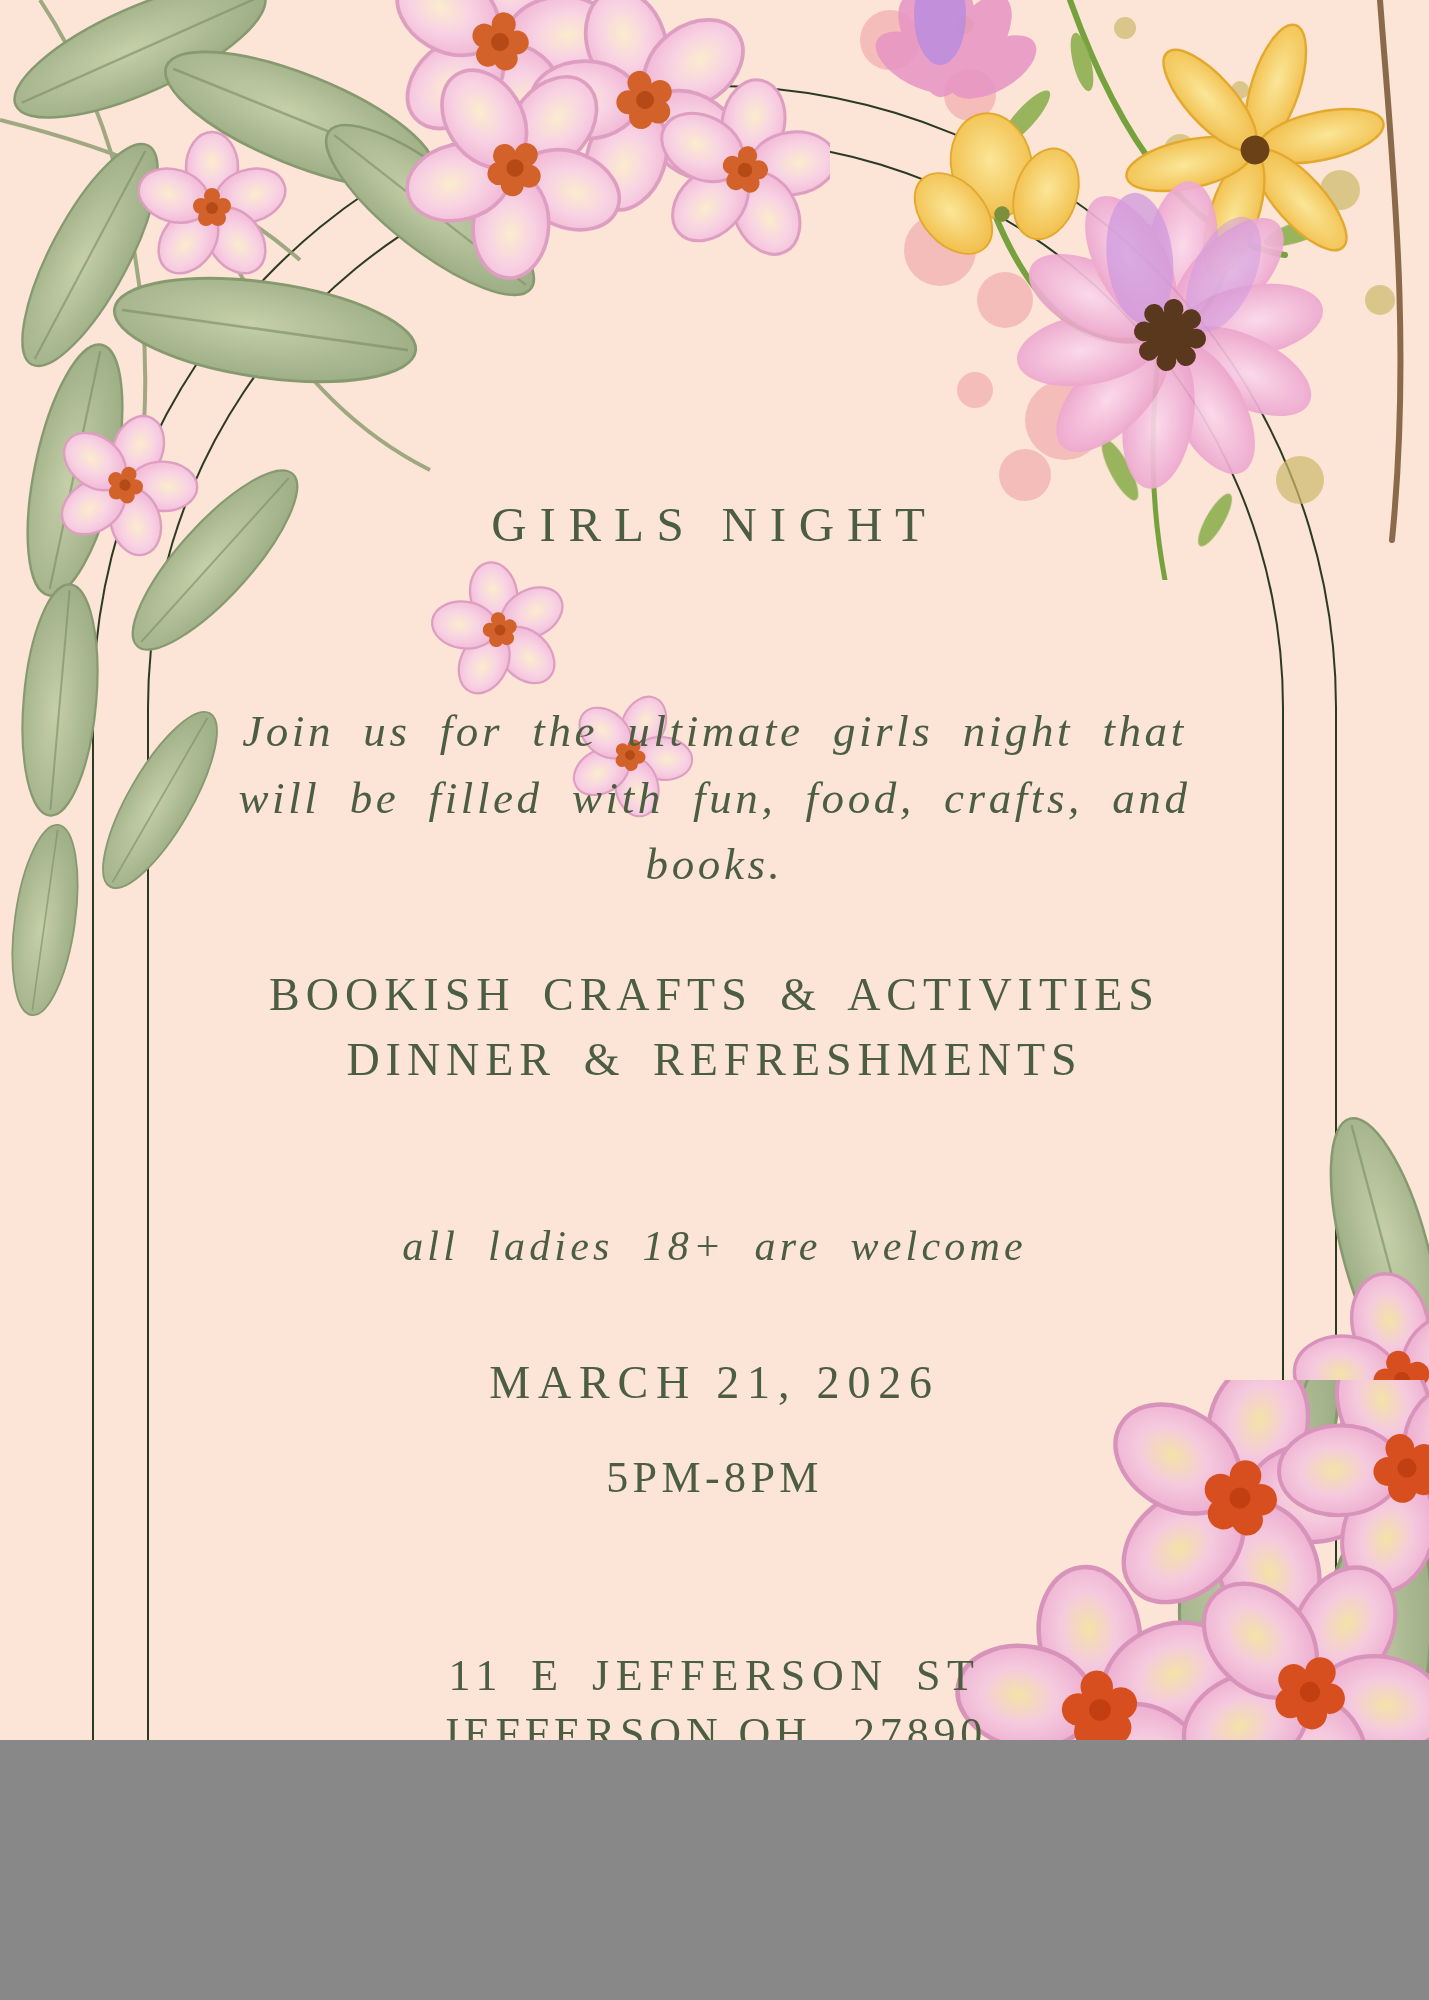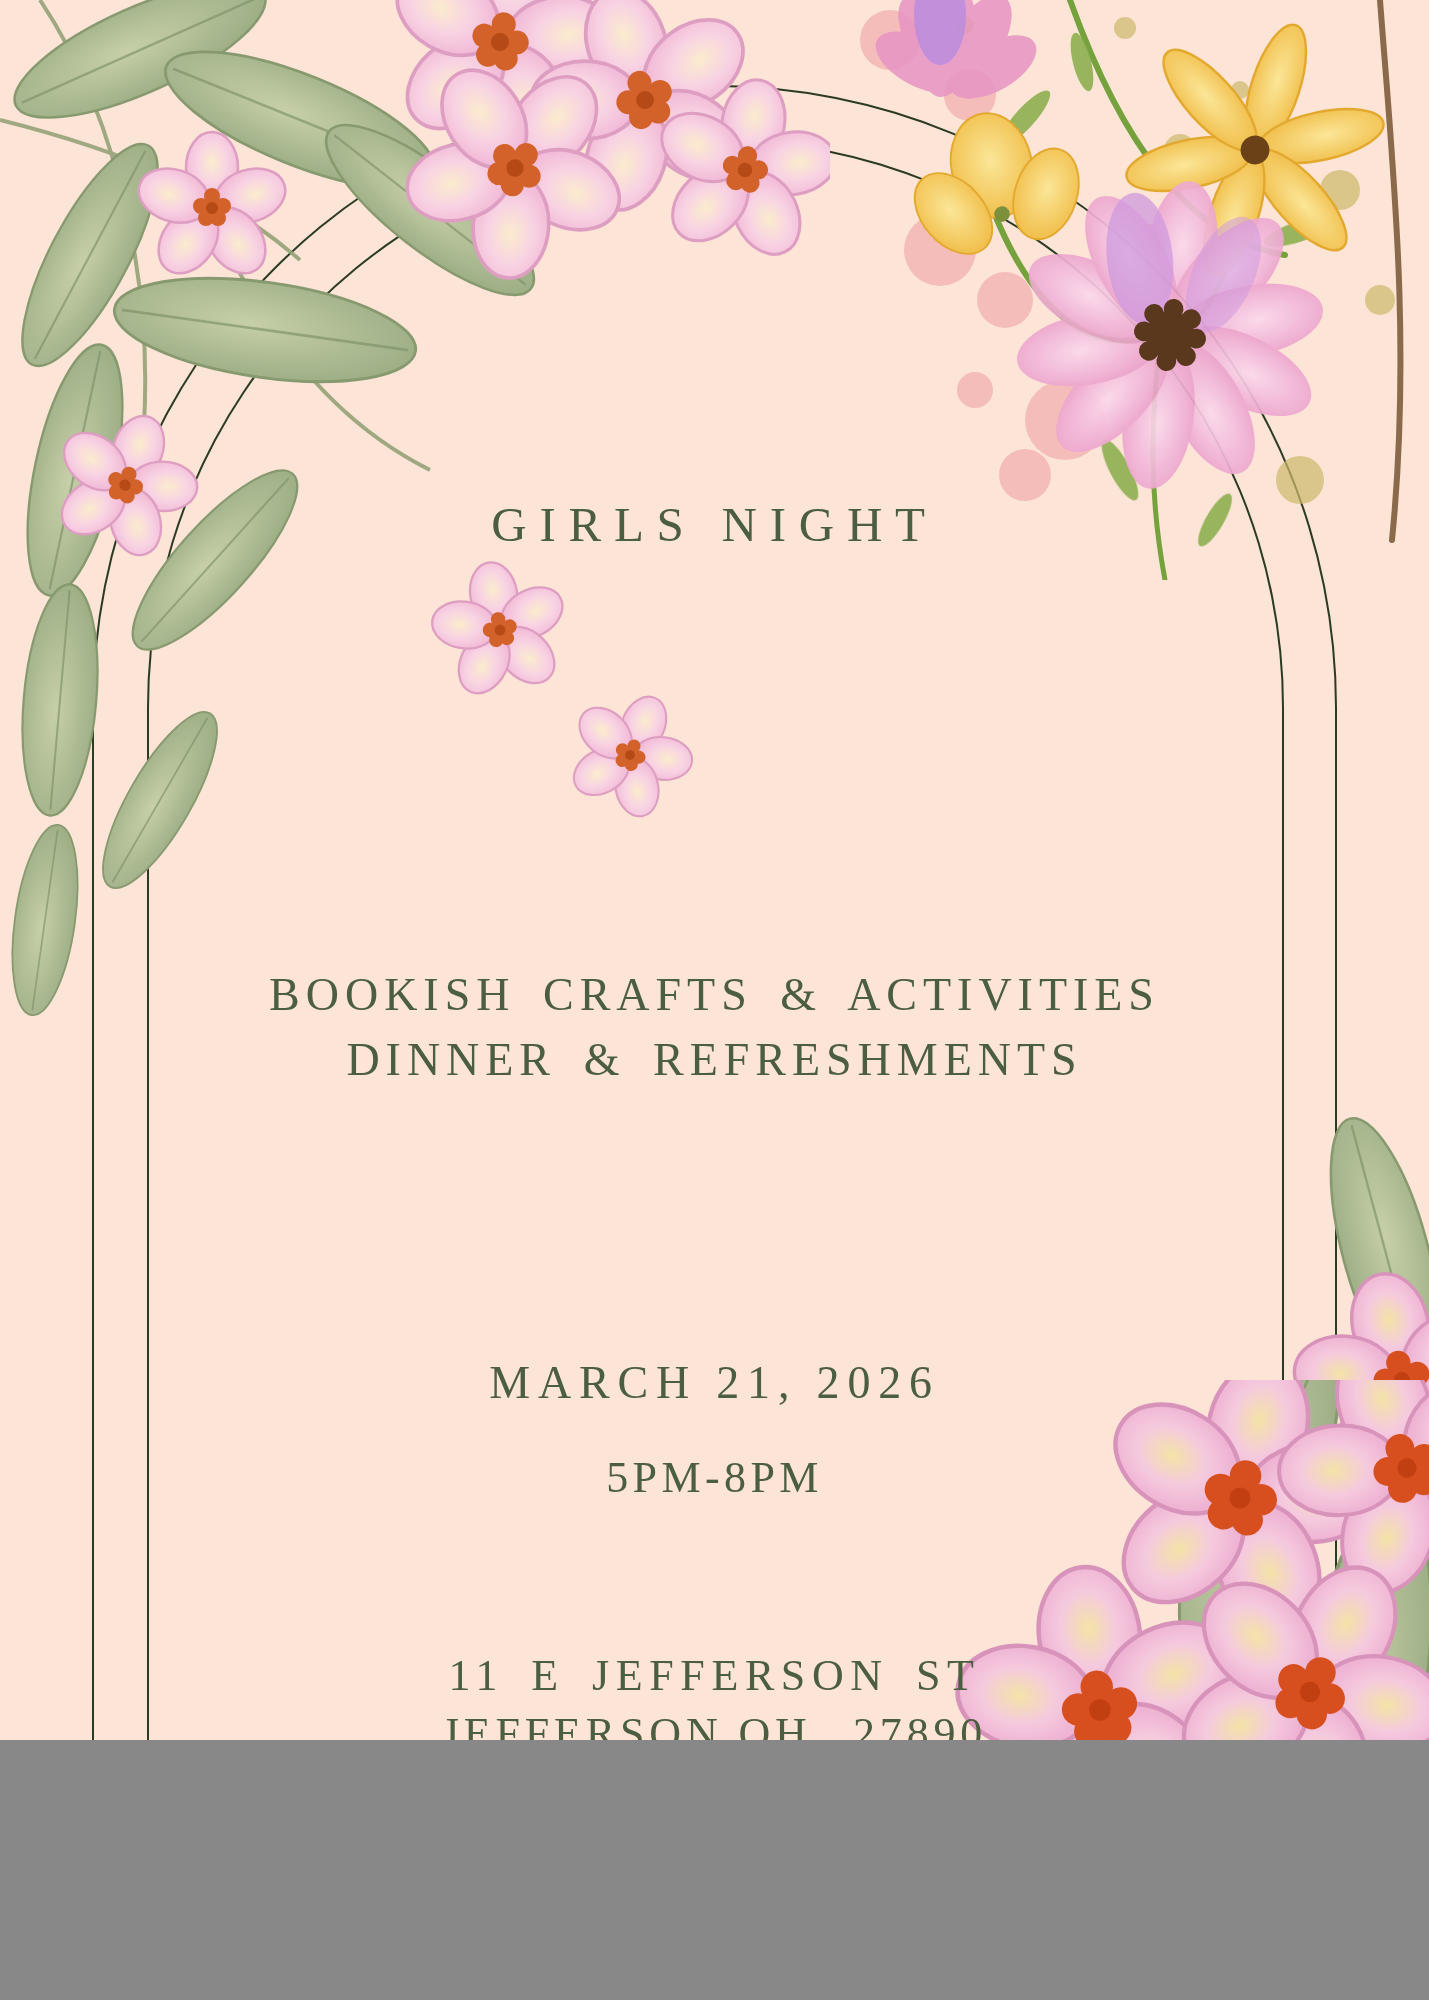--- a/index.html
+++ b/index.html
@@ -272,23 +272,25 @@
     <use href="#flower5b" transform="translate(478,88) rotate(-20) scale(1.6)"></use>
     <use href="#flower5b" transform="translate(171,330) rotate(-8) scale(1.8)"></use>
     <use href="#flower5b" transform="translate(381,312) rotate(28) scale(1.7)"></use>
     <use href="#flower5b" transform="translate(281,530) rotate(-16) scale(1.8)"></use>
     <use href="#flower5b" transform="translate(478,505) rotate(10) scale(1.7)"></use>
     <use href="#flower5b" transform="translate(75,595) rotate(20) scale(1.5)"></use>
   </svg>
 
   <div class="content">
     <h1 class="txt t-title">GIRLS NIGHT</h1>
+    <p class="txt t-intro">Join us for the ultimate girls night that will be filled with fun, food, crafts, and books.</p>
     <div class="txt t-features">
       <div>BOOKISH CRAFTS &amp; ACTIVITIES</div>
       <div>DINNER &amp; REFRESHMENTS</div>
     </div>
+    <p class="txt t-audience">all ladies 18+ are welcome</p>
     <p class="txt t-date">MARCH 21, 2026</p>
     <p class="txt t-time">5PM-8PM</p>
     <p class="txt t-street">11 E JEFFERSON ST</p>
     <p class="txt t-city">JEFFERSON,OH, 27890</p>
   </div>
 
 </div>
 
 </body></html>

